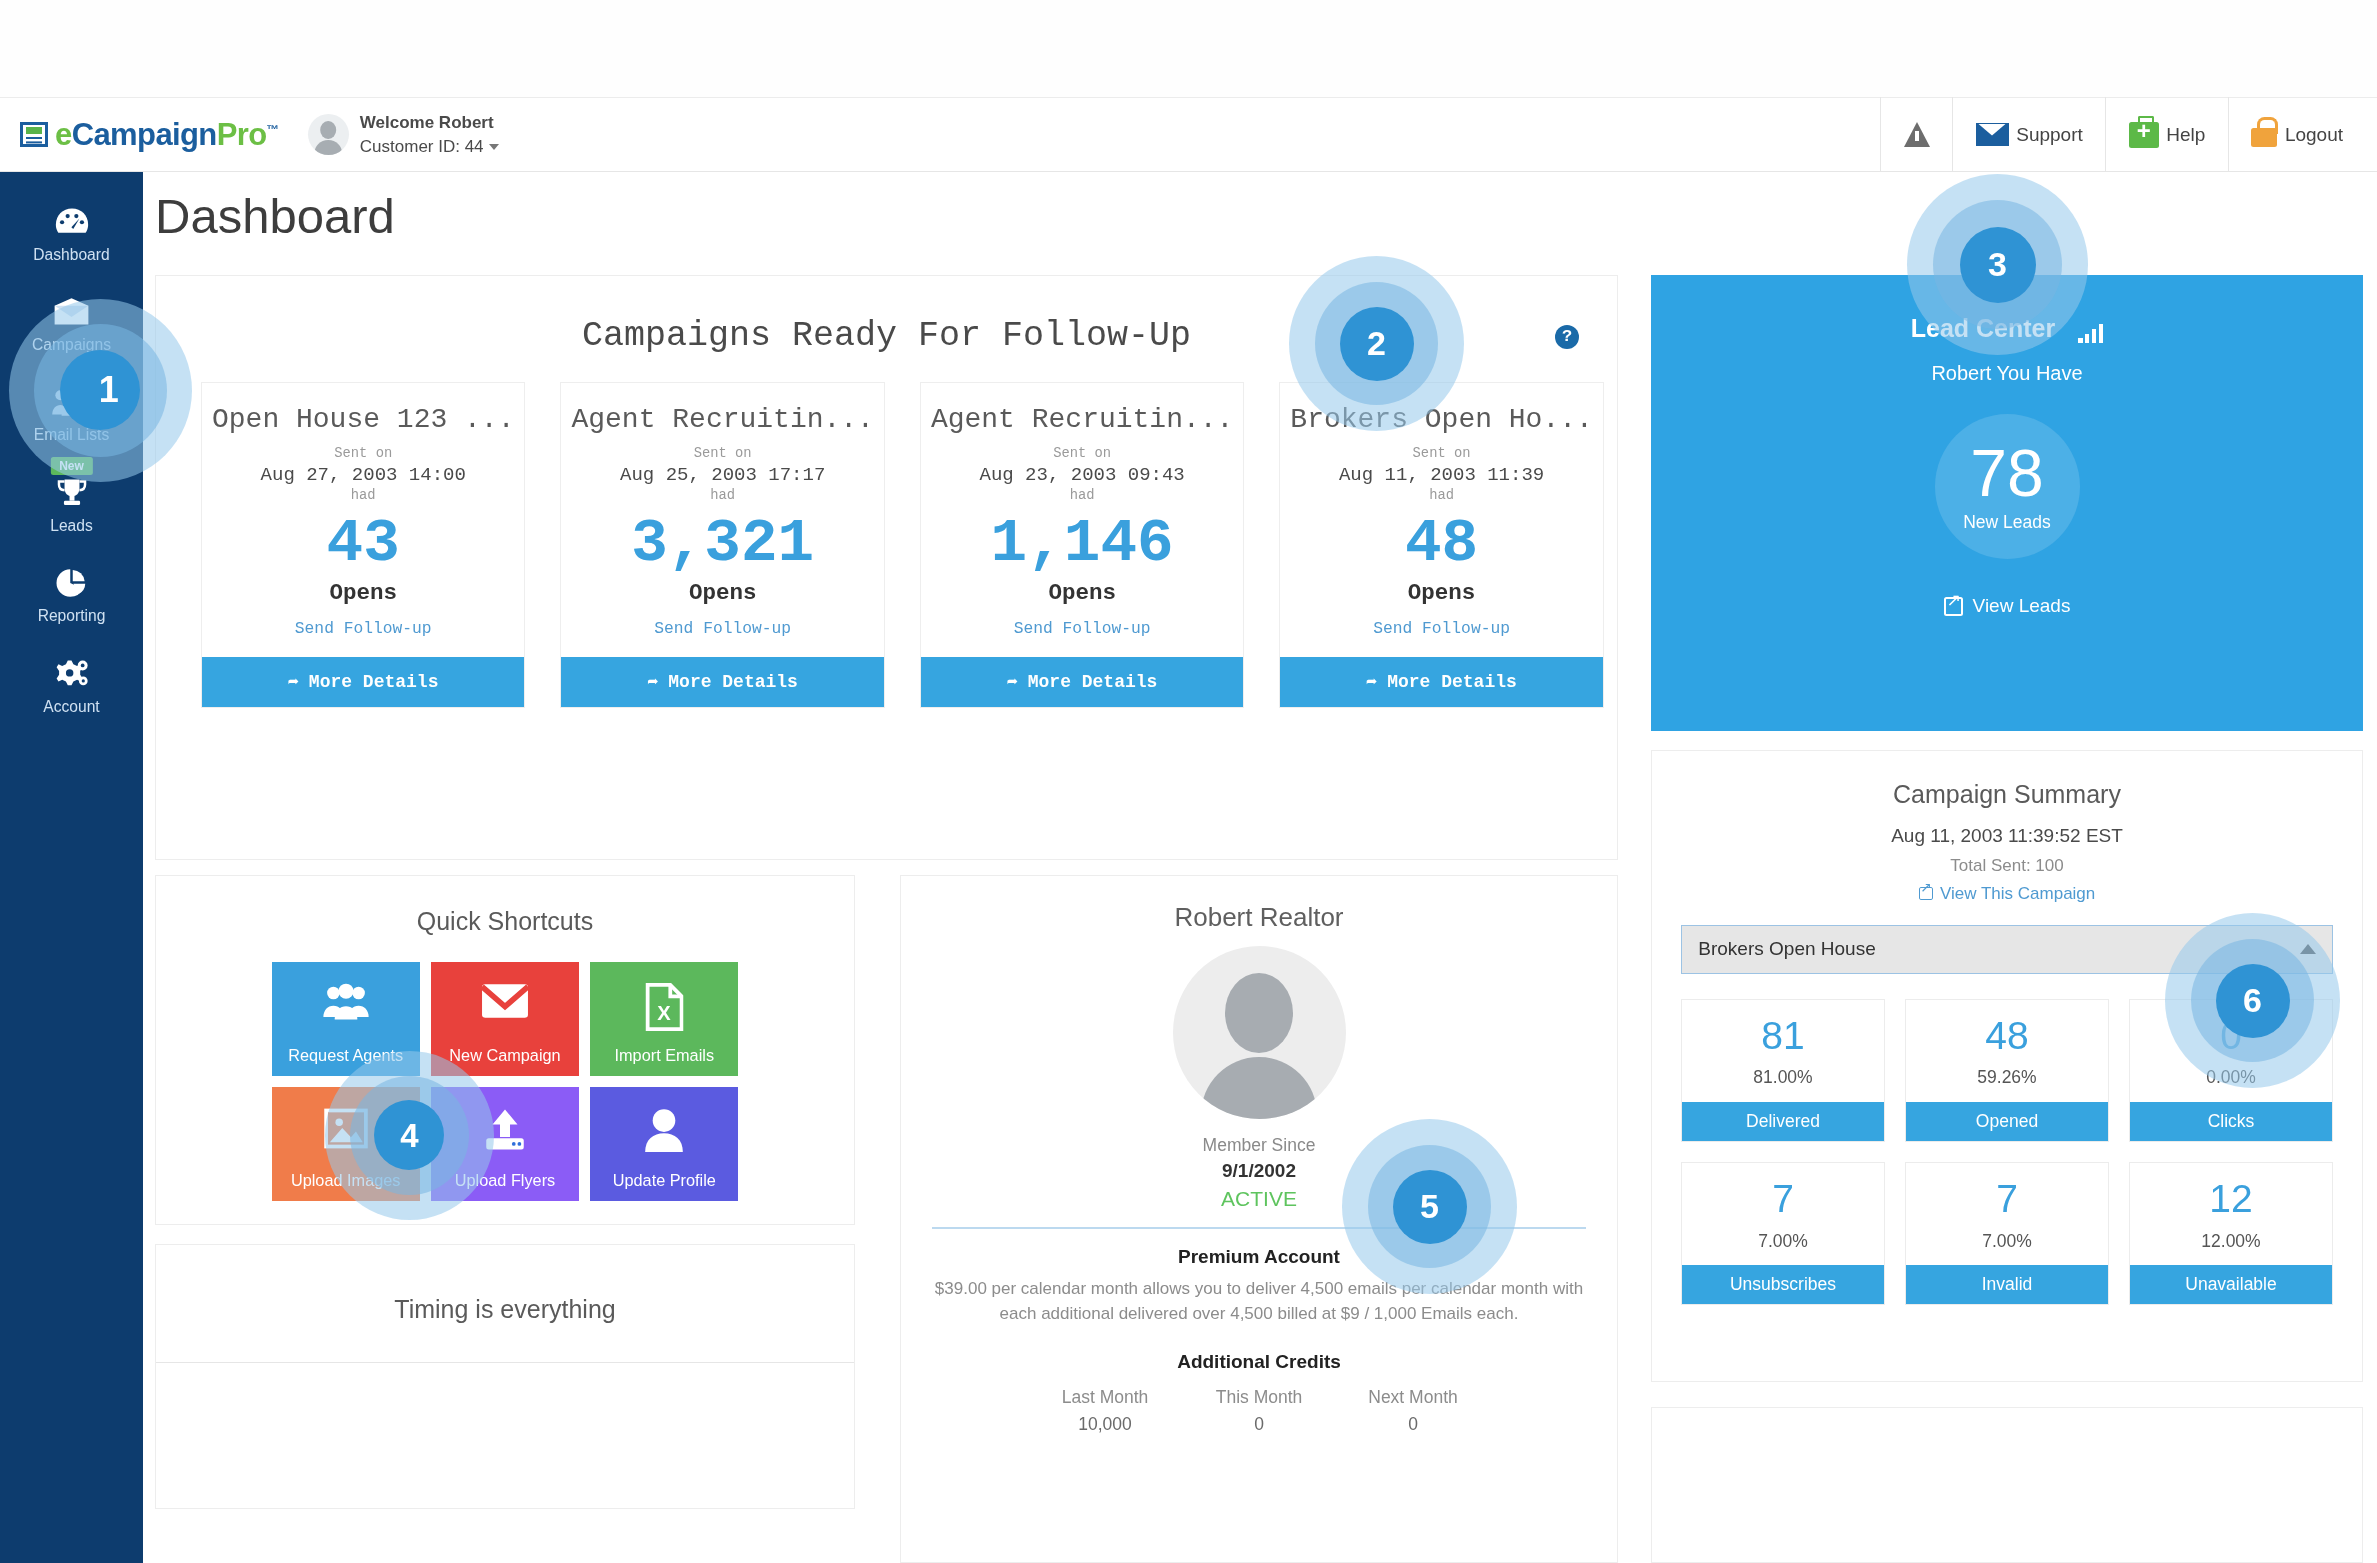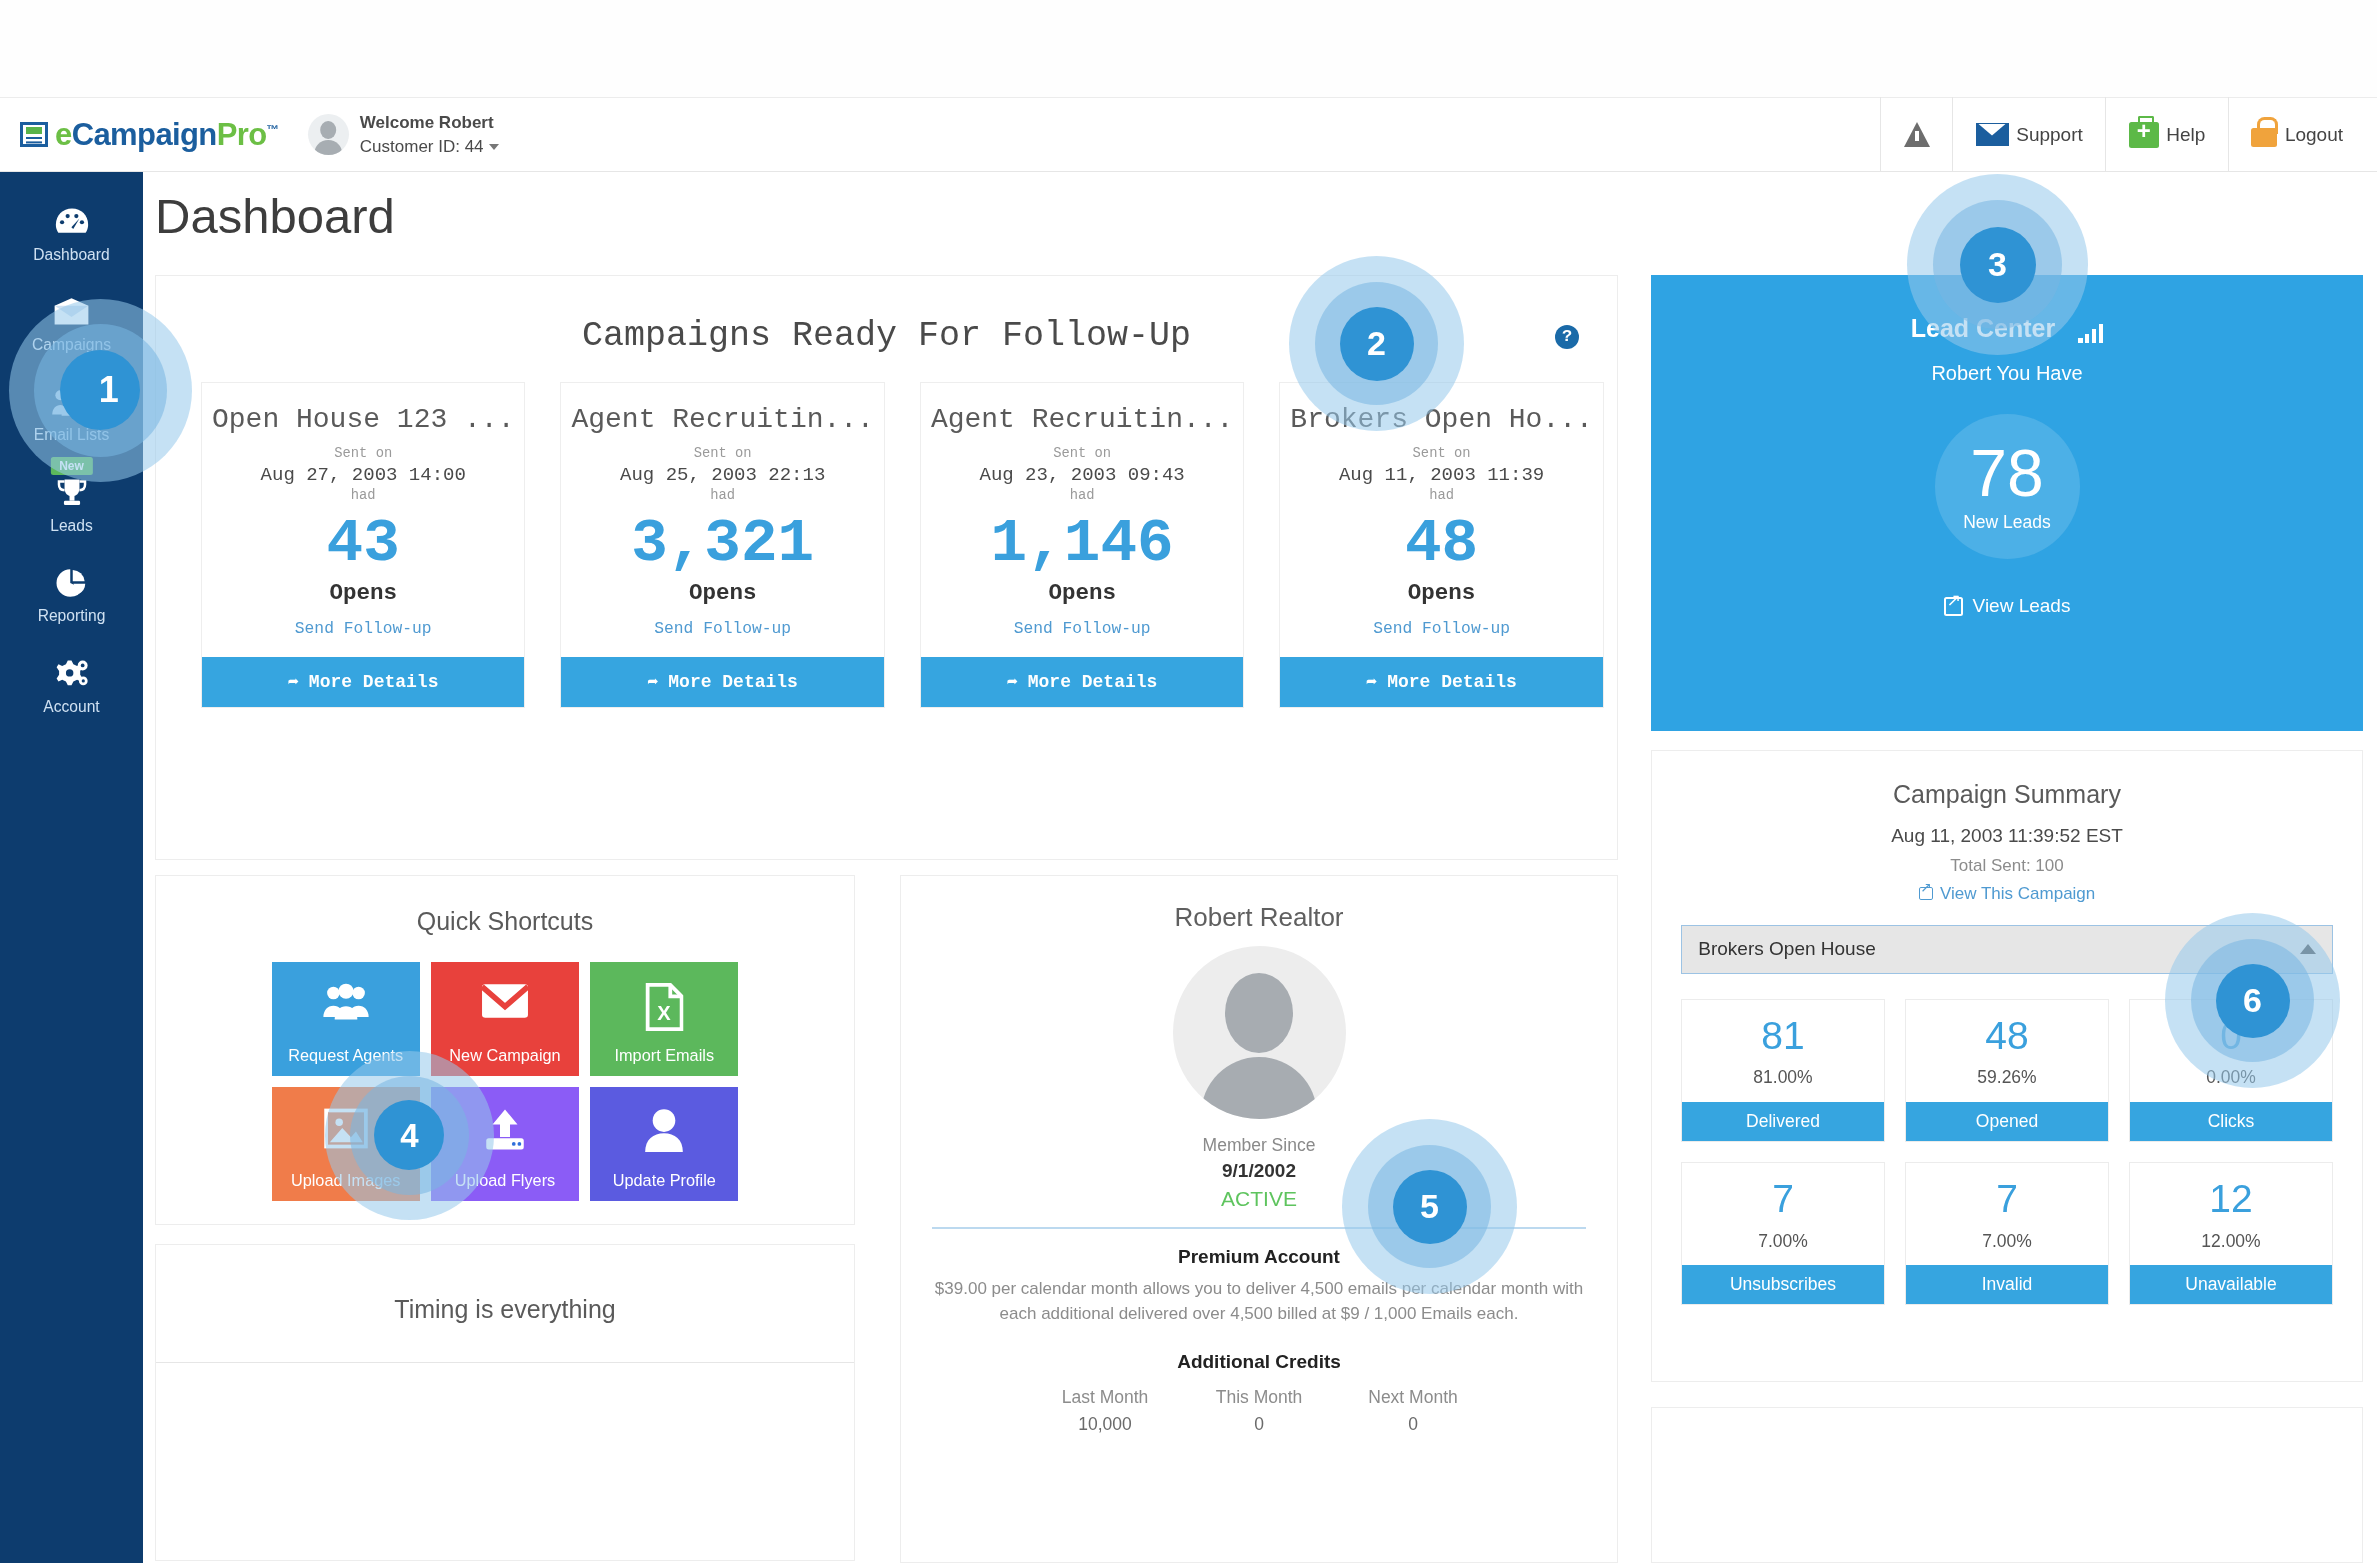--- a/index.html
+++ b/index.html
@@ -141,21 +141,21 @@
   .pf-acct{font-size:19px;color:#222;font-weight:700;margin-top:17.5px;}
   .pf-desc{font-size:17px;color:#8c8c8c;margin:8.8px 19px 0;line-height:1.45;}
   .pf-cred{font-size:19px;color:#222;font-weight:700;margin-top:25px;}
   .pf-cred-row{display:flex;justify-content:center;gap:29px;margin-top:13.8px;}
   .pf-cred-col{min-width:125px;}
   .pf-cred-h{font-size:17.5px;color:#8c8c8c;}
   .pf-cred-v{font-size:17.5px;color:#6a6a6a;margin-top:6.3px;}
 
   
   .timing {
-    position:absolute; left:155px; top:1244px; width:700px; height:317px;
+    position:absolute; left:155px; top:1244px; width:700px; height:265px;
     background:#fff; border:1.3px solid #ededed;
   }
   .timing h3 { text-align:center; font-size:25px; font-weight:400; color:#5a5a5a; margin-top:50px; }
   .timing-rule { height:1.3px; background:#e6e6e6; margin-top:38px; }
 
   
   .leadcenter {
     position:absolute; left:1651px; top:275px; width:712px; height:456px; background:#2fa3e3;
     text-align:center; color:#fff;
   }
@@ -346,21 +346,21 @@
         <div class="fu-btn">
           <span>➦</span>
           <span>More Details</span>
         </div>
       </div>
 
       <div class="fu-card">
         <div class="fu-body">
           <div class="fu-name">Agent Recruitin...</div>
           <div class="fu-sent">Sent on</div>
-          <div class="fu-date">Aug 25, 2003 22:13</div>
+          <div class="fu-date">Aug 25, 2003 17:17</div>
           <div class="fu-had">had</div>
           <div class="fu-num">3,321</div>
           <div class="fu-opens">Opens</div>
           <div class="fu-link">Send Follow-up</div>
         </div>
         <div class="fu-btn">
           <span>➦</span>
           <span>More Details</span>
         </div>
       </div>

